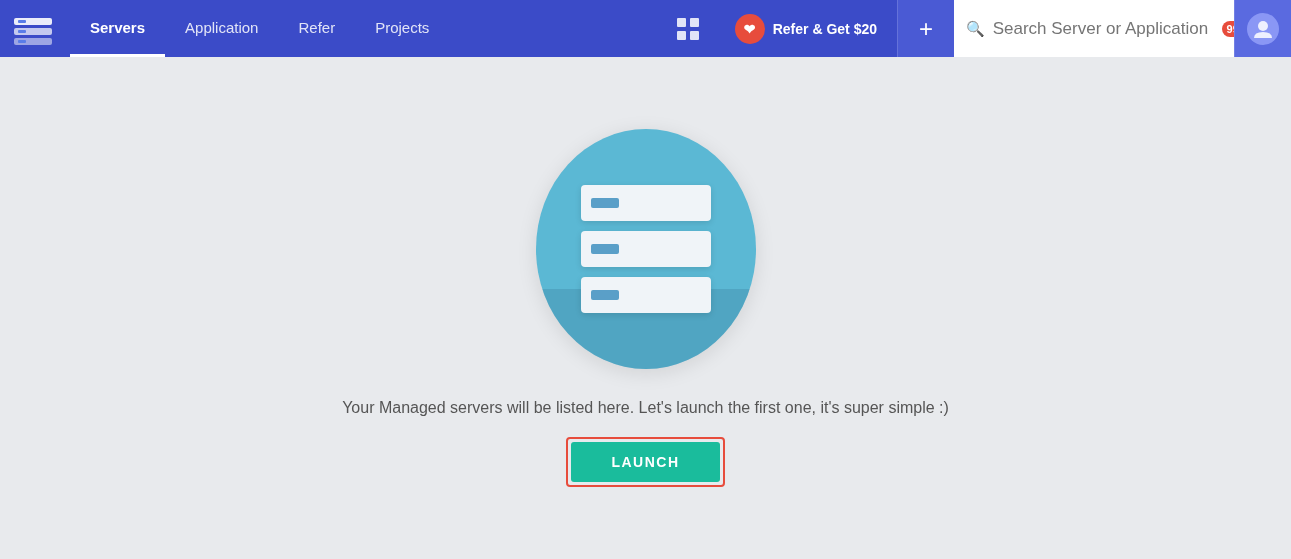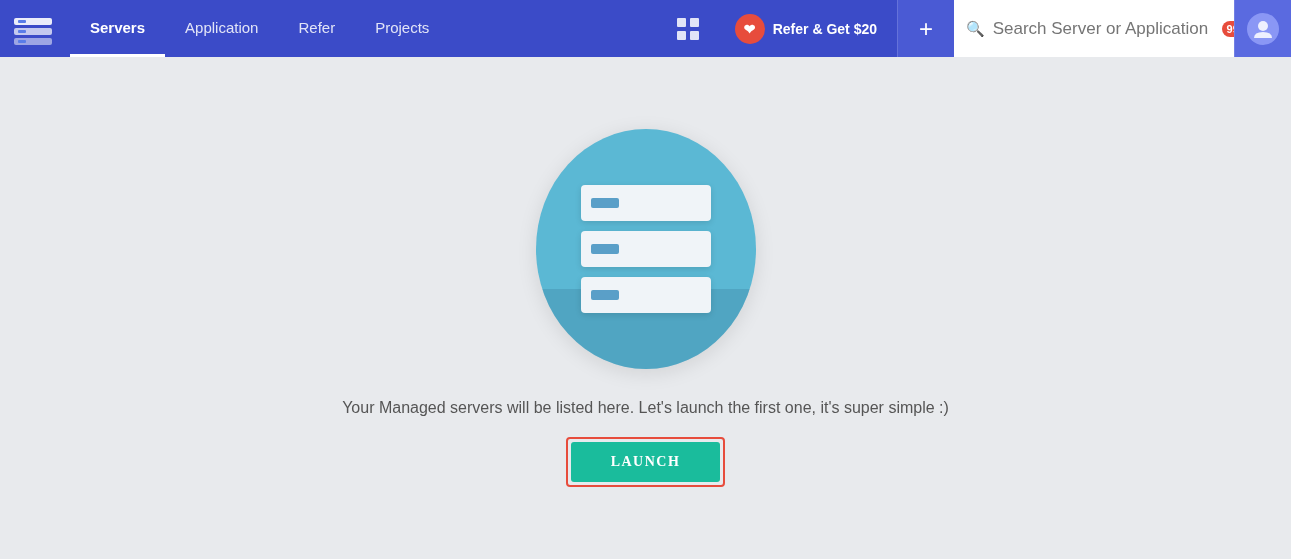--- a/index.html
+++ b/index.html
@@ -164,21 +164,20 @@
       background: #1abc9c;
       color: #fff;
       font-size: 14px;
       font-weight: 700;
       letter-spacing: 1.5px;
       padding: 12px 40px;
       border: none;
       border-radius: 3px;
       cursor: pointer;
       display: block;
-      font-family: Liberation Serif, serif;
     }
   </style>
 </head>
 <body>
 
 <nav class="navbar">
   <div class="logo">
     <div class="logo-icon">
       <svg viewBox="0 0 42 42" fill="none" xmlns="http://www.w3.org/2000/svg">
         <rect x="2" y="10" width="38" height="7" rx="2" fill="white" opacity="0.9"></rect>

